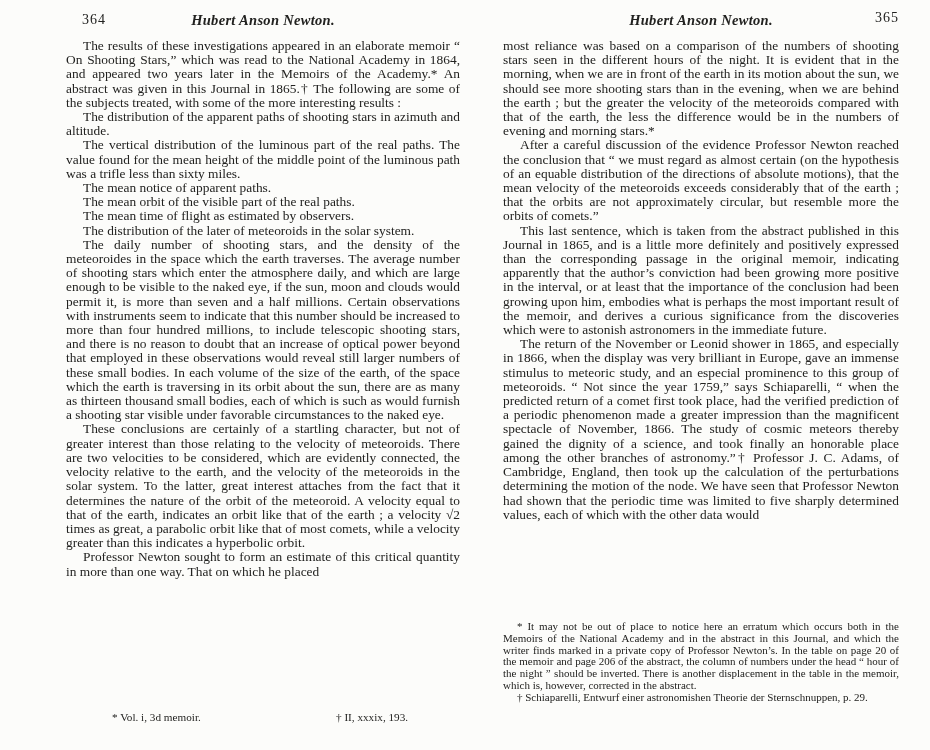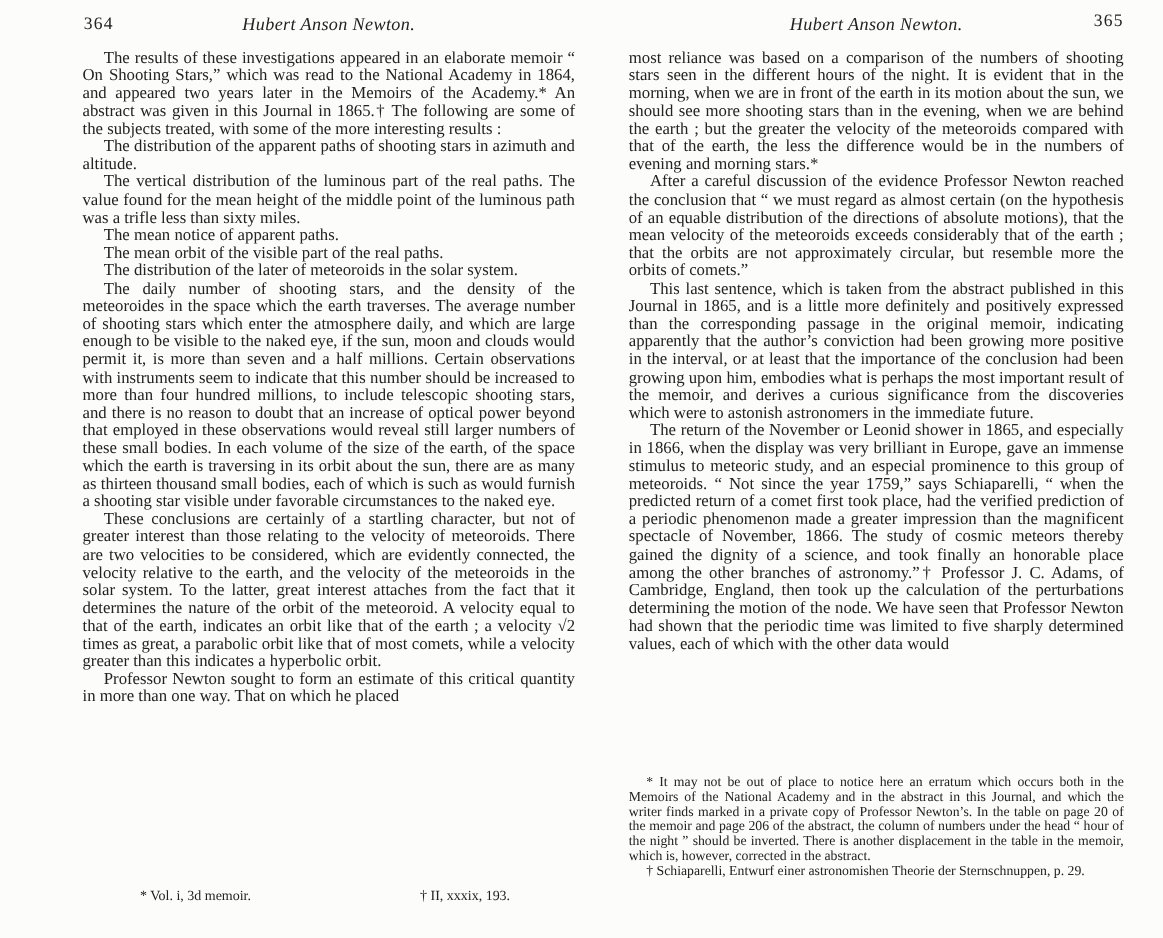--- a/index.html
+++ b/index.html
@@ -28,29 +28,30 @@
     position: relative;
     height: 18px;
     margin-bottom: 9px;
     font-size: 14.5px;
   }
   .running {
     display: block;
     text-align: center;
     font-style: italic;
     letter-spacing: 0.3px;
+    font-weight: bold;
   }
   .folio {
     position: absolute;
     top: 0;
     font-style: normal;
     font-size: 14px;
     letter-spacing: 1px;
   }
-  .folio-left  { left: 1px; }
+  .folio-left  { left: 16px; }
   .folio-right { right: 0; top: -2px; }
 
   .pagebody {
     font-size: 13.4px;
     line-height: 14.2px;
     text-align: justify;
   }
   .pagebody p.para {
     margin: 0;
     text-indent: 17px;
@@ -92,20 +93,21 @@
     <header class="pagehead">
       <span class="folio folio-left">364</span>
       <span class="running">Hubert Anson Newton.</span>
     </header>
     <div class="pagebody">
         <p class="para">The results of these investigations appeared in an elaborate memoir “ On Shooting Stars,” which was read to the National Academy in 1864, and appeared two years later in the Memoirs of the Academy.*  An abstract was given in this Journal in 1865.†  The following are some of the subjects treated, with some of the more interesting results :</p>
         <p class="para">The distribution of the apparent paths of shooting stars in azimuth and altitude.</p>
         <p class="para">The vertical distribution of the luminous part of the real paths.  The value found for the mean height of the middle point of the luminous path was a trifle less than sixty miles.</p>
         <p class="para">The mean notice of apparent paths.</p>
         <p class="para">The mean orbit of the visible part of the real paths.</p>
+        <p class="para">The mean time of flight as estimated by observers.</p>
         <p class="para">The distribution of the later of meteoroids in the solar system.</p>
         <p class="para">The daily number of shooting stars, and the density of the meteoroides in the space which the earth traverses.  The average number of shooting stars which enter the atmosphere daily, and which are large enough to be visible to the naked eye, if the sun, moon and clouds would permit it, is more than seven and a half millions.  Certain observations with instruments seem to indicate that this number should be increased to more than four hundred millions, to include telescopic shooting stars, and there is no reason to doubt that an increase of optical power beyond that employed in these observations would reveal still larger numbers of these small bodies.  In each volume of the size of the earth, of the space which the earth is traversing in its orbit about the sun, there are as many as thirteen thousand small bodies, each of which is such as would furnish a shooting star visible under favorable circumstances to the naked eye.</p>
         <p class="para">These conclusions are certainly of a startling character, but not of greater interest than those relating to the velocity of meteoroids.  There are two velocities to be considered, which are evidently connected, the velocity relative to the earth, and the velocity of the meteoroids in the solar system.  To the latter, great interest attaches from the fact that it determines the nature of the orbit of the meteoroid.  A velocity equal to that of the earth, indicates an orbit like that of the earth ; a velocity √2 times as great, a parabolic orbit like that of most comets, while a velocity greater than this indicates a hyperbolic orbit.</p>
         <p class="para">Professor Newton sought to form an estimate of this critical quantity in more than one way.  That on which he placed</p>
       </div>
     <footer class="footline">
       <span class="fn-a">* Vol. i, 3d memoir.</span>
       <span class="fn-b">† II, xxxix, 193.</span>
     </footer>
   </section>

